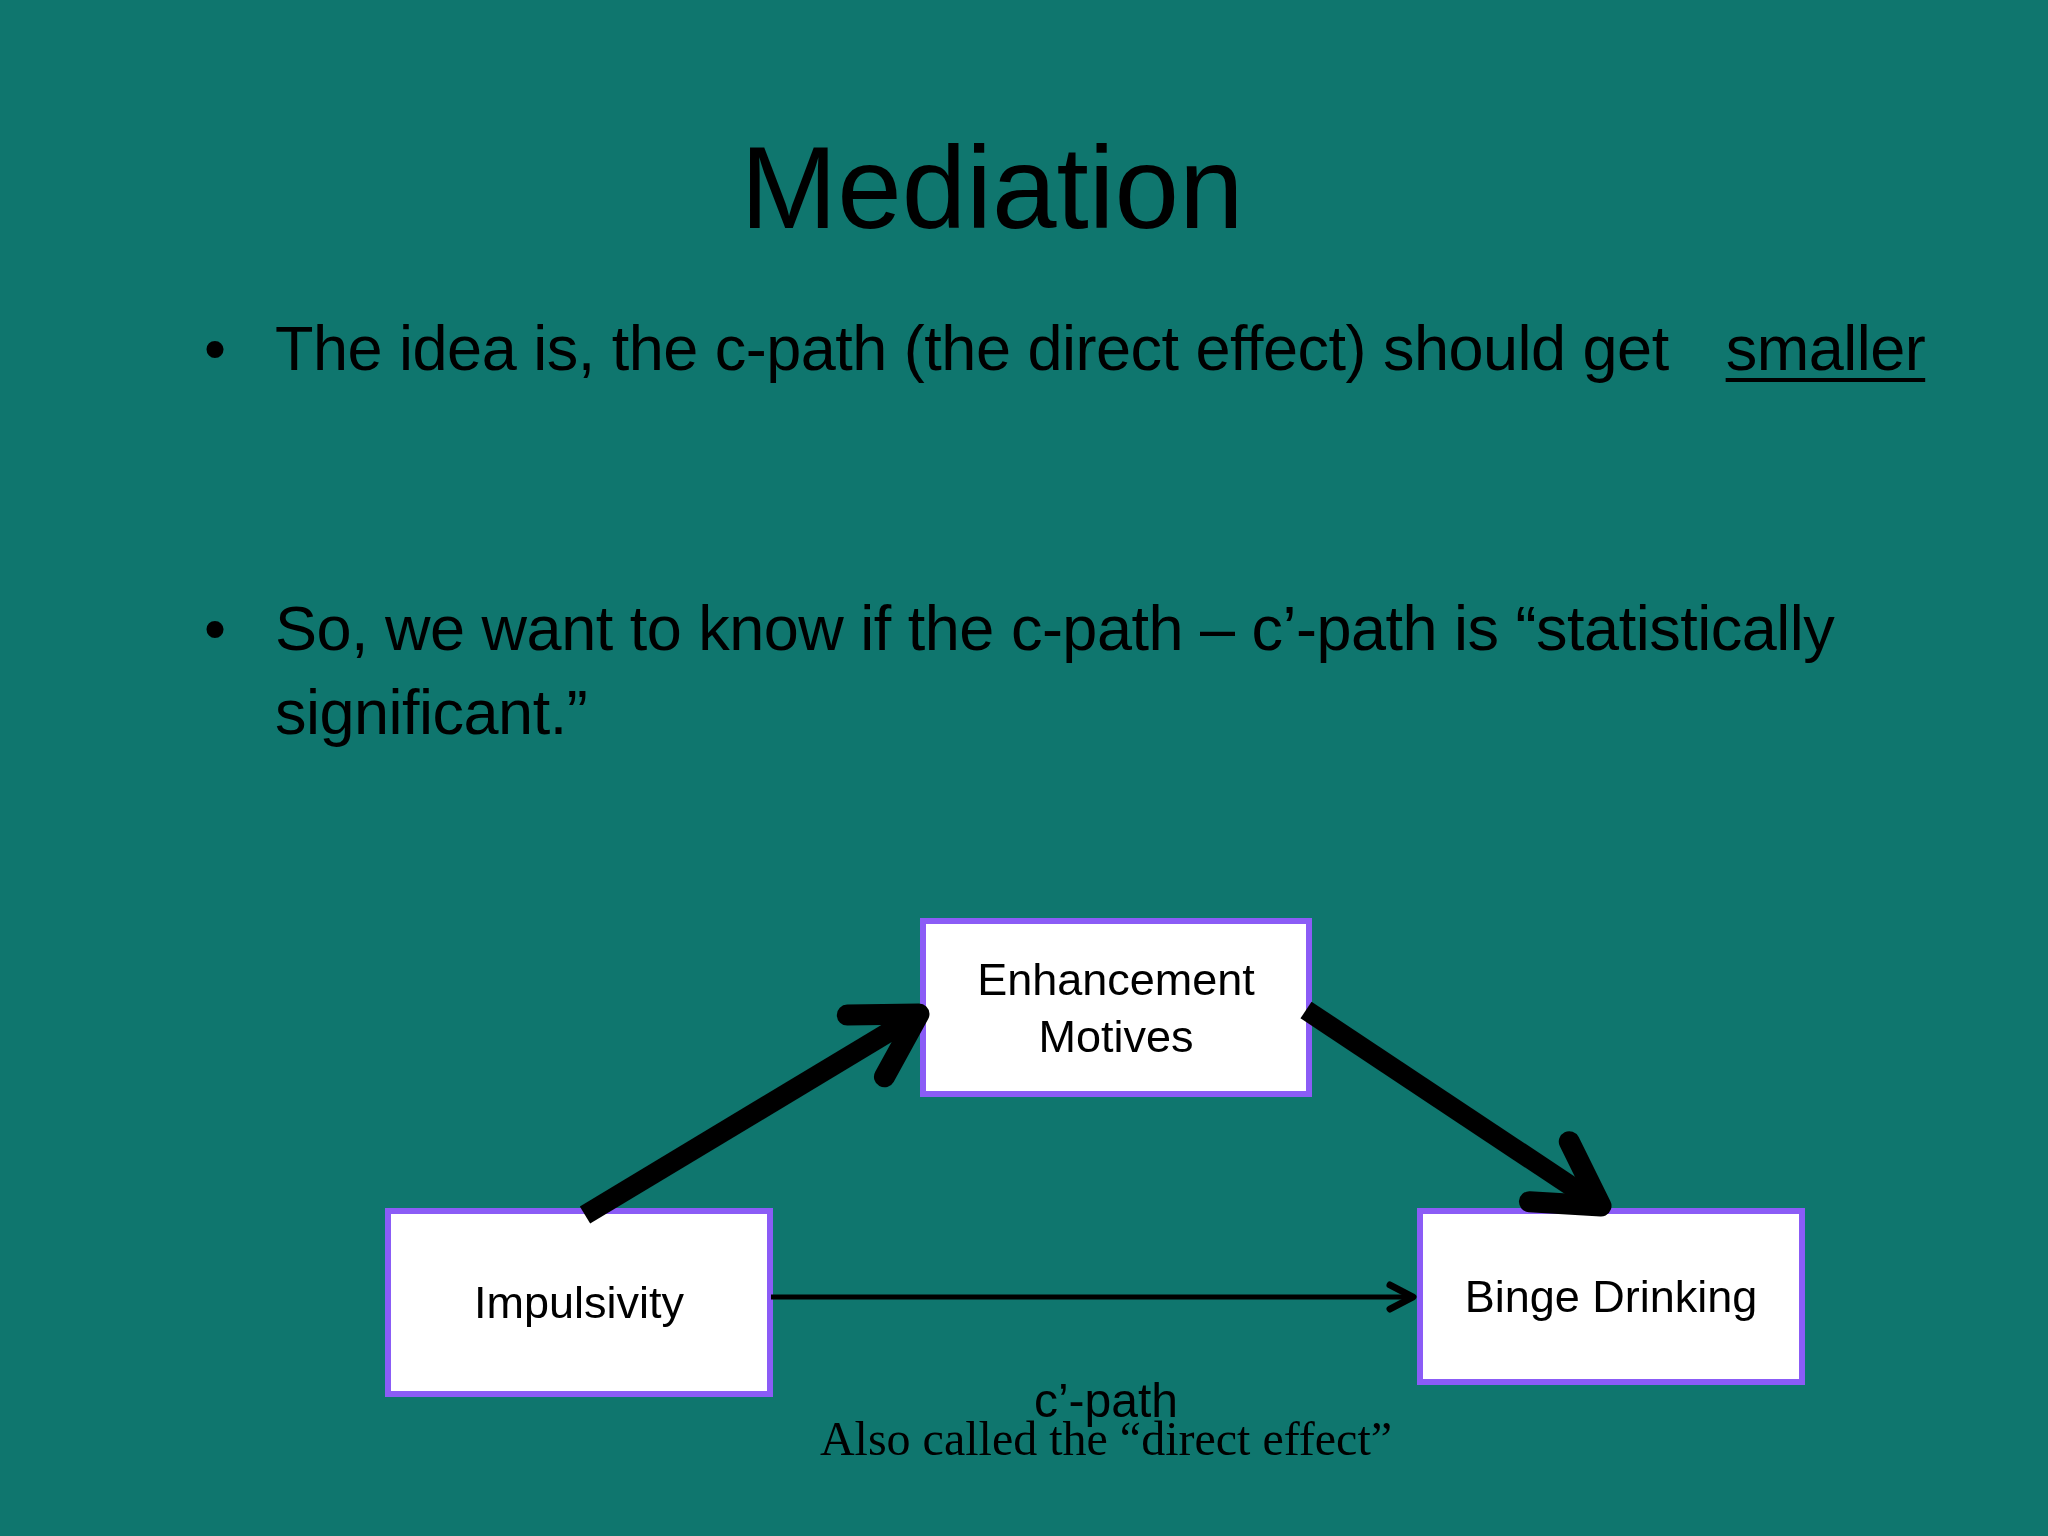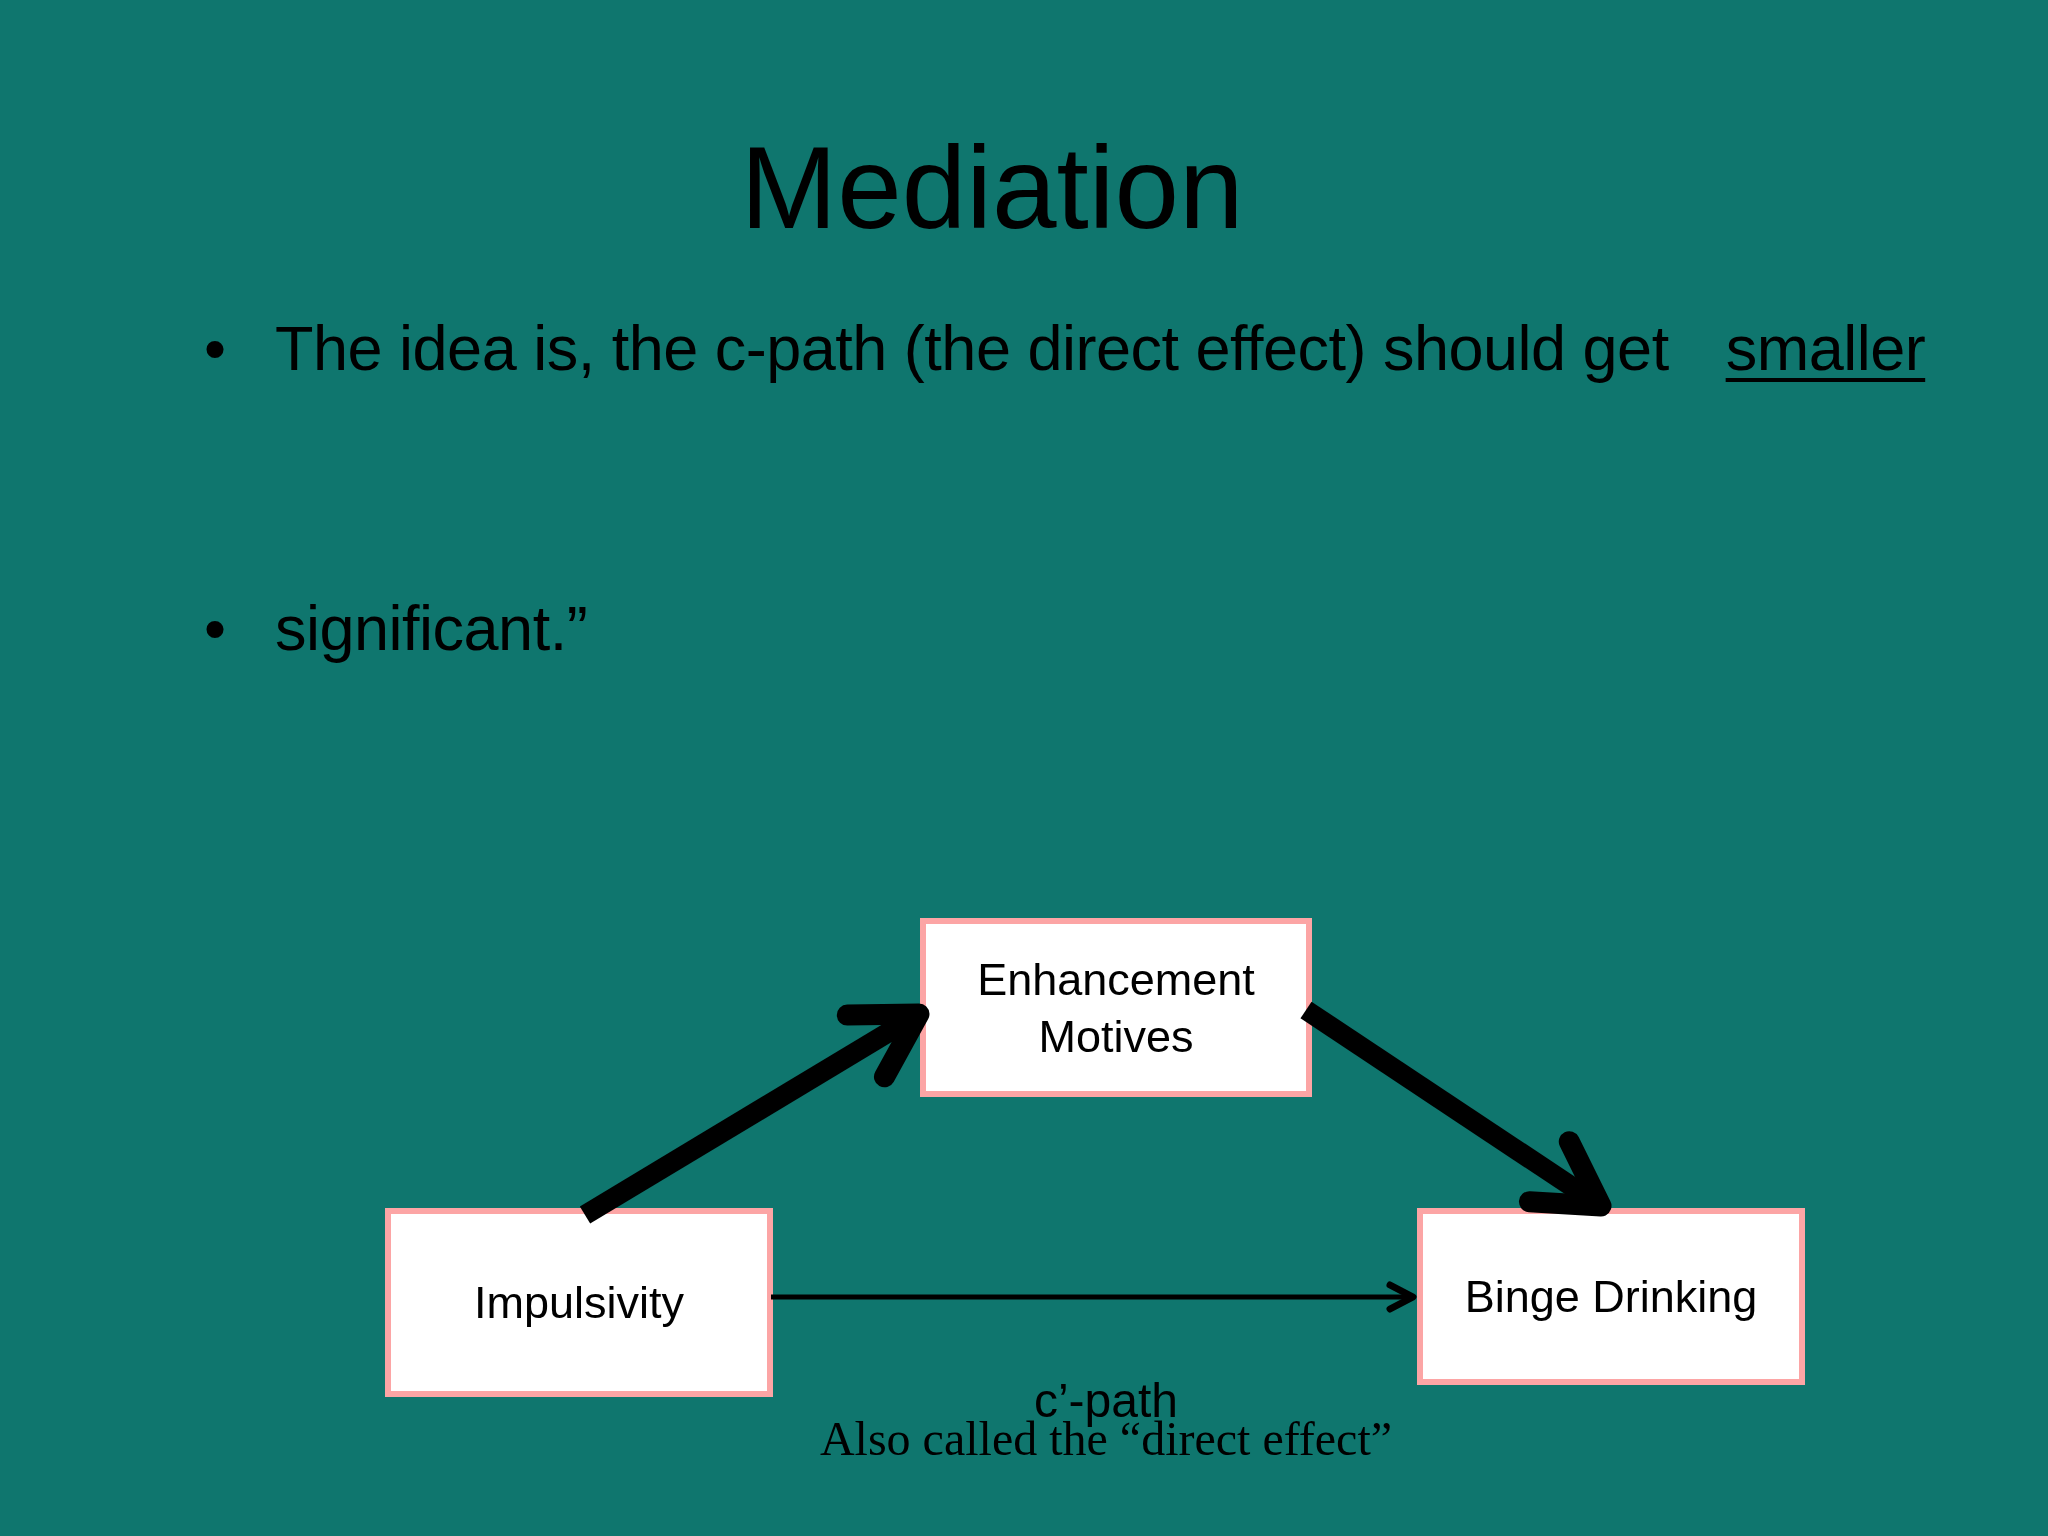--- a/index.html
+++ b/index.html
@@ -50,21 +50,21 @@
   .bline { white-space: nowrap; }
   .u {
     text-decoration: underline;
     text-decoration-thickness: 4px;
     text-underline-offset: 8px;
     margin-left: 40px;
   }
   .dbox {
     position: absolute;
     box-sizing: border-box;
-    border: 6px solid #fca5a5;
+    border: 6px solid #8b5cf6;
     background: #ffffff;
     display: flex;
     align-items: center;
     justify-content: center;
     text-align: center;
     font-size: 45px;
     line-height: 57px;
     color: #000000;
   }
   .box-mediator { left: 920px;  top: 918px;  width: 392px; height: 179px; }
@@ -101,20 +101,21 @@
   <div class="bullet bullet-1">
     <span class="dot">•</span>
     <div class="btext">
       <div class="bline"><span>The idea is, the c-path (the direct effect) should get </span><span class="u">smaller</span></div>
     </div>
   </div>
 
   <div class="bullet bullet-2">
     <span class="dot">•</span>
     <div class="btext">
+      <div class="bline">So, we want to know if the c-path – c’-path is “statistically</div>
       <div class="bline">significant.”</div>
     </div>
   </div>
 
   <div class="dbox box-mediator">
     <span>Enhancement Motives</span>
   </div>
 
   <div class="dbox box-predictor">
     <span>Impulsivity</span>

